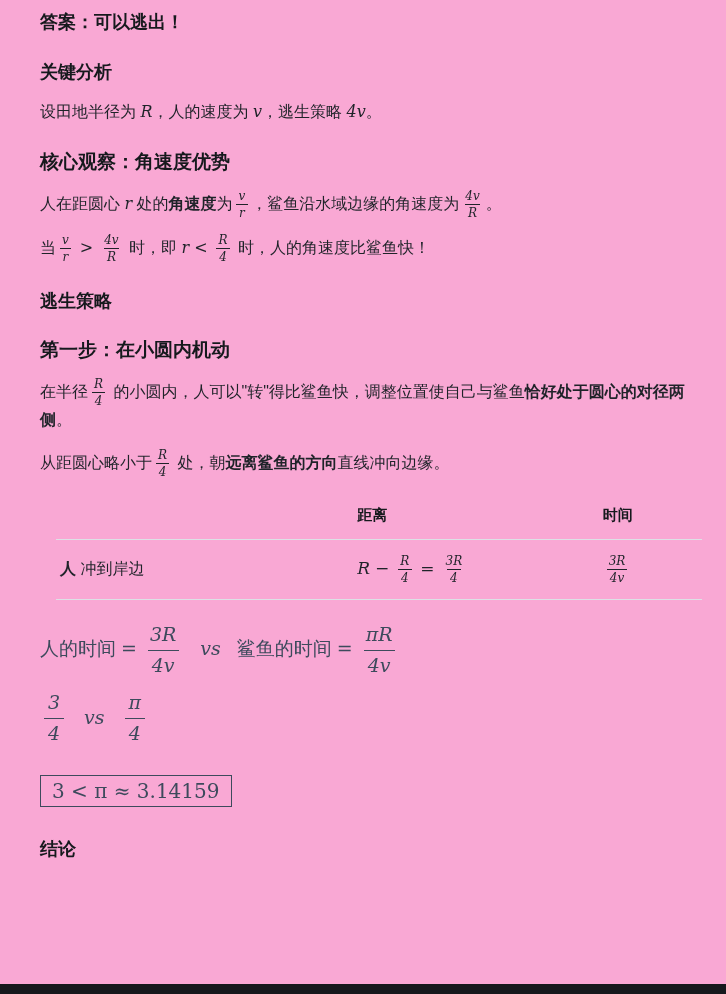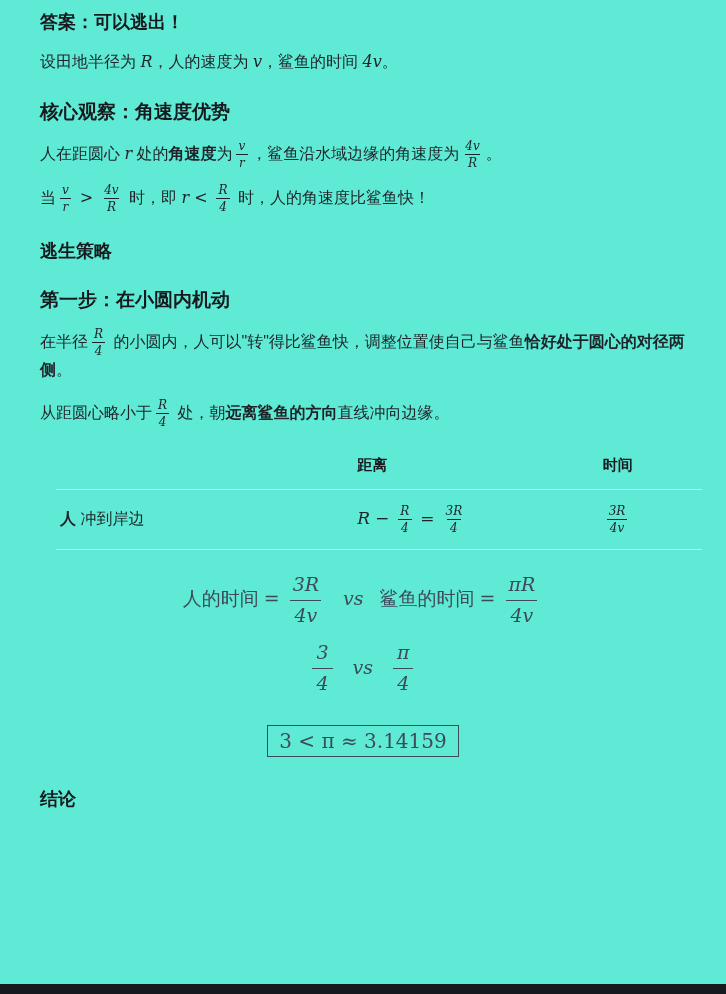--- a/index.html
+++ b/index.html
@@ -2,21 +2,21 @@
 <html lang="zh"><head>
 <meta charset="utf-8">
 <style>
   html,body{margin:0;padding:0;background:#fff;}
   .page{
     position:relative;
     width:726px;height:994px;
     box-sizing:border-box;
     padding:6px 40px 0 40px;
     overflow:hidden;
-    background:#5eead4;
+    background:#f9a8d4;
     font-family:"Liberation Sans","DejaVu Sans",sans-serif;
     color:#1f2329;
   }
   h3{font-size:18px;font-weight:700;margin:26px 0 14px;color:#16191d;}
   h3.first{margin-top:4px;}
   h4{font-size:19px;font-weight:700;margin:24px 0 14px;color:#16191d;}
   p.body{font-size:16px;line-height:1.65;margin:15px 0;}
   b{font-weight:700;}
   
   .mi{font-family:"DejaVu Serif","Liberation Serif",serif;font-style:italic;}
@@ -30,41 +30,42 @@
   
   table.cmp{width:100%;border-collapse:collapse;margin:20px 16px 8px;}
   table.cmp th{text-align:left;font-size:15px;font-weight:700;padding:8px 8px 14px 4px;
                border-bottom:1px solid #dde1e6;color:#16191d;}
   table.cmp td{font-size:16px;padding:15px 8px 15px 4px;border-bottom:1px solid #dde1e6;vertical-align:middle;}
   table.cmp .c1{width:46%;}
   table.cmp .c2{width:38%;}
   table.cmp .c3{width:16%;}
   table.cmp .mi, table.cmp .mop{font-size:17px;}
   
-  .math-block{text-align:center;font-family:"DejaVu Serif","Liberation Serif",serif;
+  .math-block{text-align:left;font-family:"DejaVu Serif","Liberation Serif",serif;
               color:#3d4a5c;font-size:19px;margin:16px 0;}
   .bfrac{display:inline-flex;flex-direction:column;align-items:center;
          vertical-align:middle;line-height:1.15;margin:0 4px;font-style:italic;}
   .bfrac .num{padding:0 4px 4px;}
   .bfrac .den{border-top:1px solid currentColor;padding:4px 4px 0;}
   .vs{font-style:italic;margin:0 16px;}
   .deq{font-style:normal;}
   .boxed{display:inline-block;border:1px solid #3d4a5c;padding:3px 11px;font-size:20px;}
   
   .bottom-bar{position:absolute;left:0;right:0;bottom:0;height:10px;background:#16191d;z-index:1;}
 </style>
 </head>
 <body>
 
 <div class="page">
 
   <h3 class="first">答案：可以逃出！</h3>
 
+  <h3>关键分析</h3>
 
-  <p class="body"><span>设田地半径为 </span><span class="mi">R</span><span>，人的速度为 </span><span class="mi">v</span><span>，鲨鱼的时间 </span><span class="mi">4v</span><span>。</span></p>
+  <p class="body"><span>设田地半径为 </span><span class="mi">R</span><span>，人的速度为 </span><span class="mi">v</span><span>，逃生策略 </span><span class="mi">4v</span><span>。</span></p>
 
   <h4>核心观察：角速度优势</h4>
 
   <p class="body"><span>人在距圆心 </span><span class="mi">r</span><span> 处的</span><b>角速度</b><span>为</span><span class="frac">
         <span class="num">v</span>
         <span class="den">r</span>
       </span><span>，鲨鱼沿水域边缘的角速度为</span><span class="frac">
         <span class="num">4v</span>
         <span class="den">R</span>
       </span><span>。</span></p>

